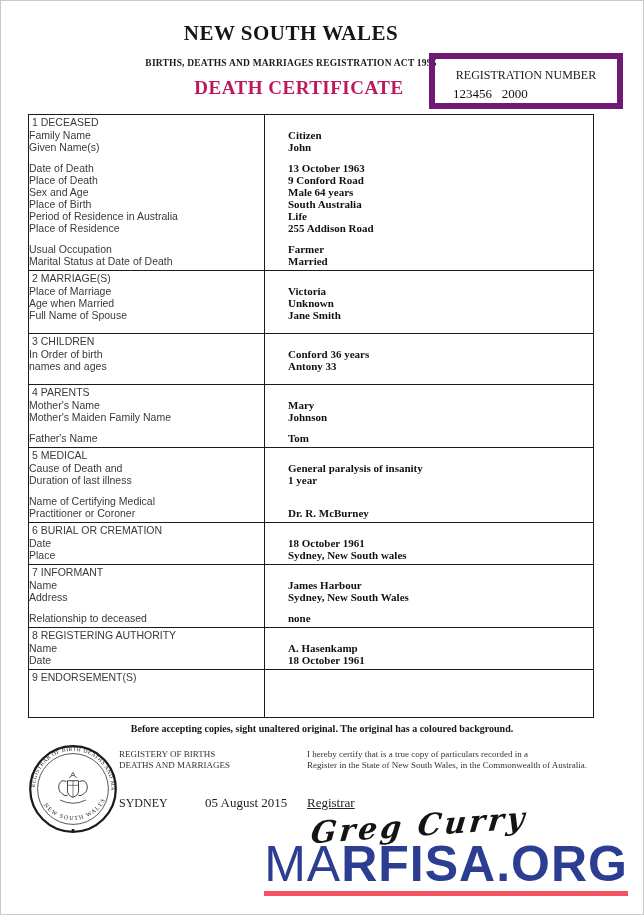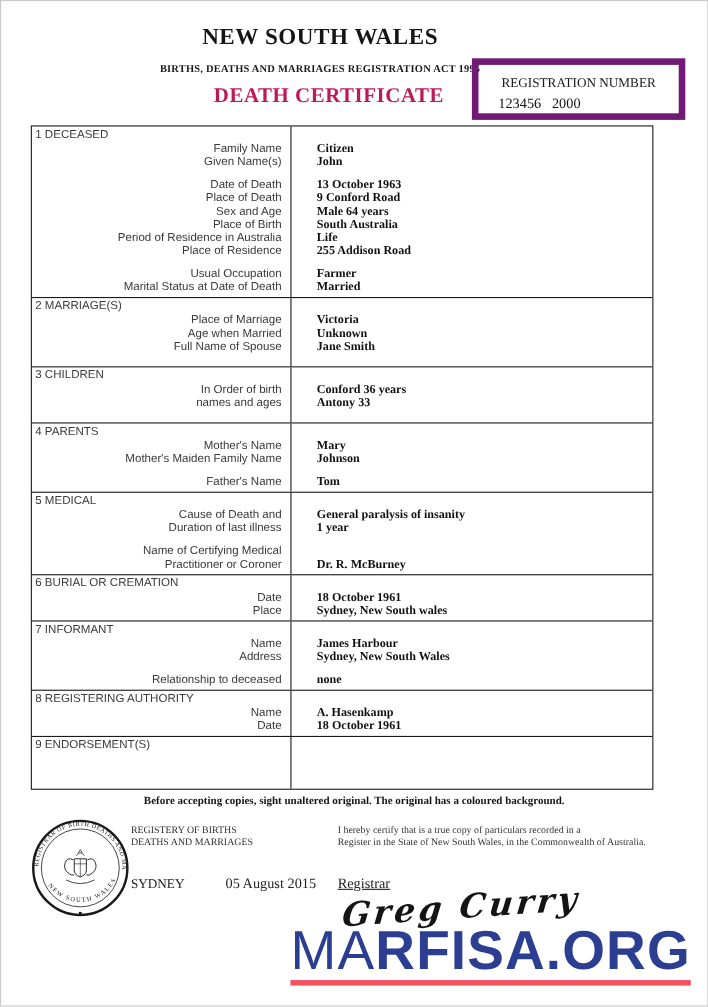--- a/index.html
+++ b/index.html
@@ -35,21 +35,21 @@
   }
   .section{position:relative;padding-bottom:3px;}
   .section + .section{border-top:1px solid #1a1a1a;}
   .section::after{content:'';position:absolute;left:235px;top:0;bottom:0;width:1px;background:#1a1a1a;}
   .section-title{
     font:10.5px "Liberation Sans", sans-serif;color:#3a3a3a;
     padding:1px 0 1px 3px;line-height:12px;
   }
   .row{display:flex;line-height:12px;}
   .row .lbl{
-    width:235px;box-sizing:border-box;text-align:right;padding-right:8px;
+    width:235px;box-sizing:border-box;text-align:left;padding-right:8px;
     font:10.5px "Liberation Sans", sans-serif;color:#3a3a3a;flex:none;
   }
   .row .val{
     flex:1;padding-left:24px;
     font:bold 11px "Liberation Serif", serif;color:#111;
   }
   .row-spacer{height:9px;}
   .sec-8{min-height:44px;}
 
   

